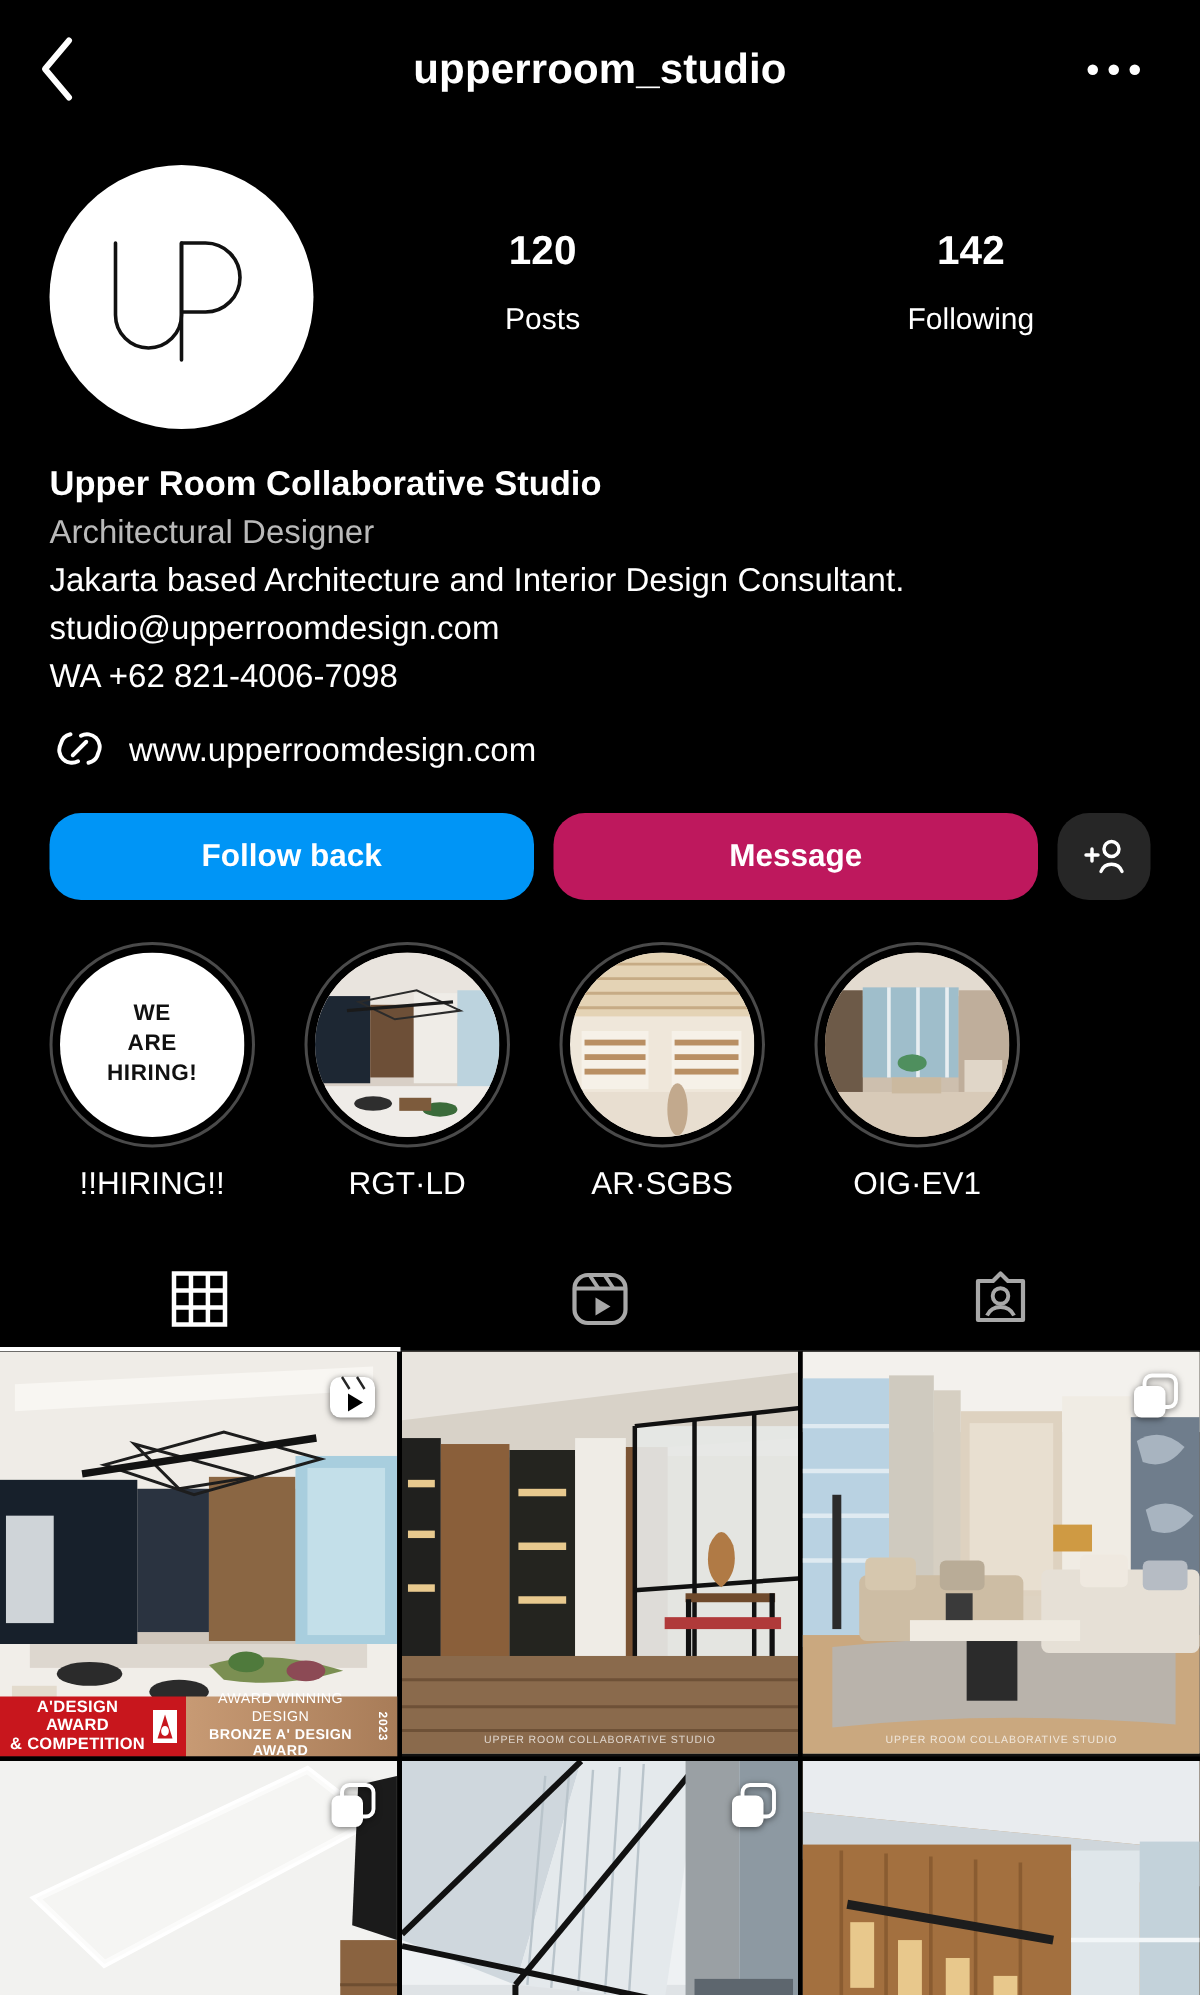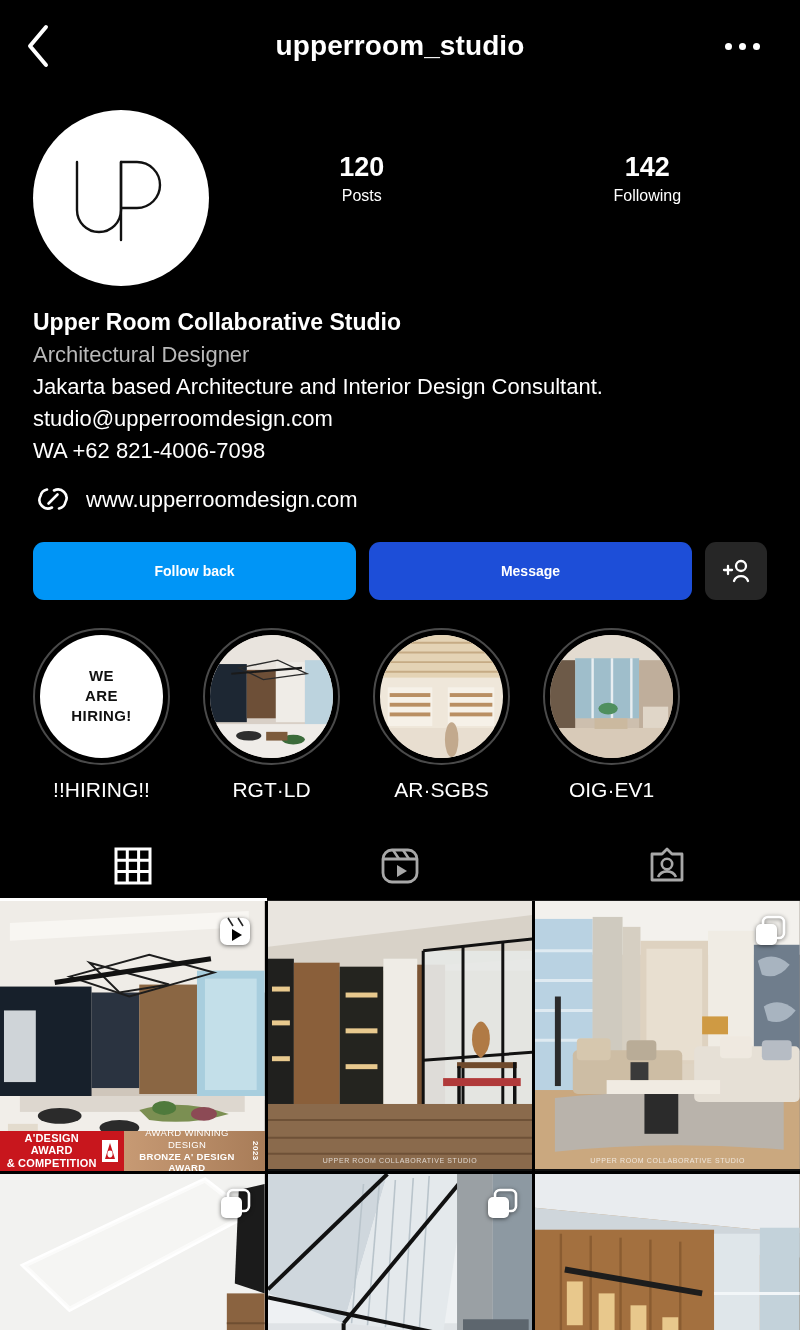--- a/index.html
+++ b/index.html
@@ -54,48 +54,48 @@
   .avatar-wrap svg { display: block; }
 
   .stats {
     flex: 1; display: flex;
     justify-content: space-around; align-items: center;
     padding: 42px 26px 0 26px;
     gap: 32px;
   }
   .stat { text-align: center; cursor: pointer; min-width: 96px; }
   .stat-num { font-size: 27px; font-weight: bold; line-height: 1.12; }
-  .stat-label { font-size: 16px; font-weight: normal; line-height: 1.3; margin-top: 4px; }
+  .stat-label { font-size: 20px; font-weight: normal; line-height: 1.3; margin-top: 18px; }
 
   
   .bio { padding: 20px 32px 0 33px; }
   .bio-name { font-size: 23px; font-weight: bold; line-height: 1.42; }
   .bio-cat { font-size: 22px; color: #b9b9b9; line-height: 1.45; }
   .bio-line { font-size: 22px; line-height: 1.47; }
 
   .link-row {
     display: flex; align-items: center; gap: 14px;
     padding: 16px 0 0 1px; cursor: pointer;
   }
   .link-row .url { font-size: 22px; }
 
   
   .actions {
     display: flex; gap: 13px;
     padding: 26px 33px 0 33px;
   }
   .btn {
-    height: 58px; border-radius: 11px;
-    display: flex; align-items: center; justify-content: center;
-    font-size: 14px; font-weight: bold; cursor: pointer;
+    height: 58px; border-radius: 21px;
+    display: flex; align-items: center; justify-content: center;
+    font-size: 21px; font-weight: bold; cursor: pointer;
     border: none; color: #fff;
     font-family: "Liberation Sans", sans-serif;
   }
   .btn-follow { flex: 1 1 0; }
-  .btn-message { flex: 1 1 0; background: #1d4ed8; }
+  .btn-message { flex: 1 1 0; background: #be185d; }
   .btn-icon { width: 62px; background: #262626; flex: 0 0 auto; }
 
   
   .highlights {
     display: flex; gap: 33px;
     padding: 28px 0 0 33px;
     overflow: hidden;
   }
   .hl { width: 137px; flex: 0 0 auto; text-align: center; cursor: pointer; }
   .hl-ring {

